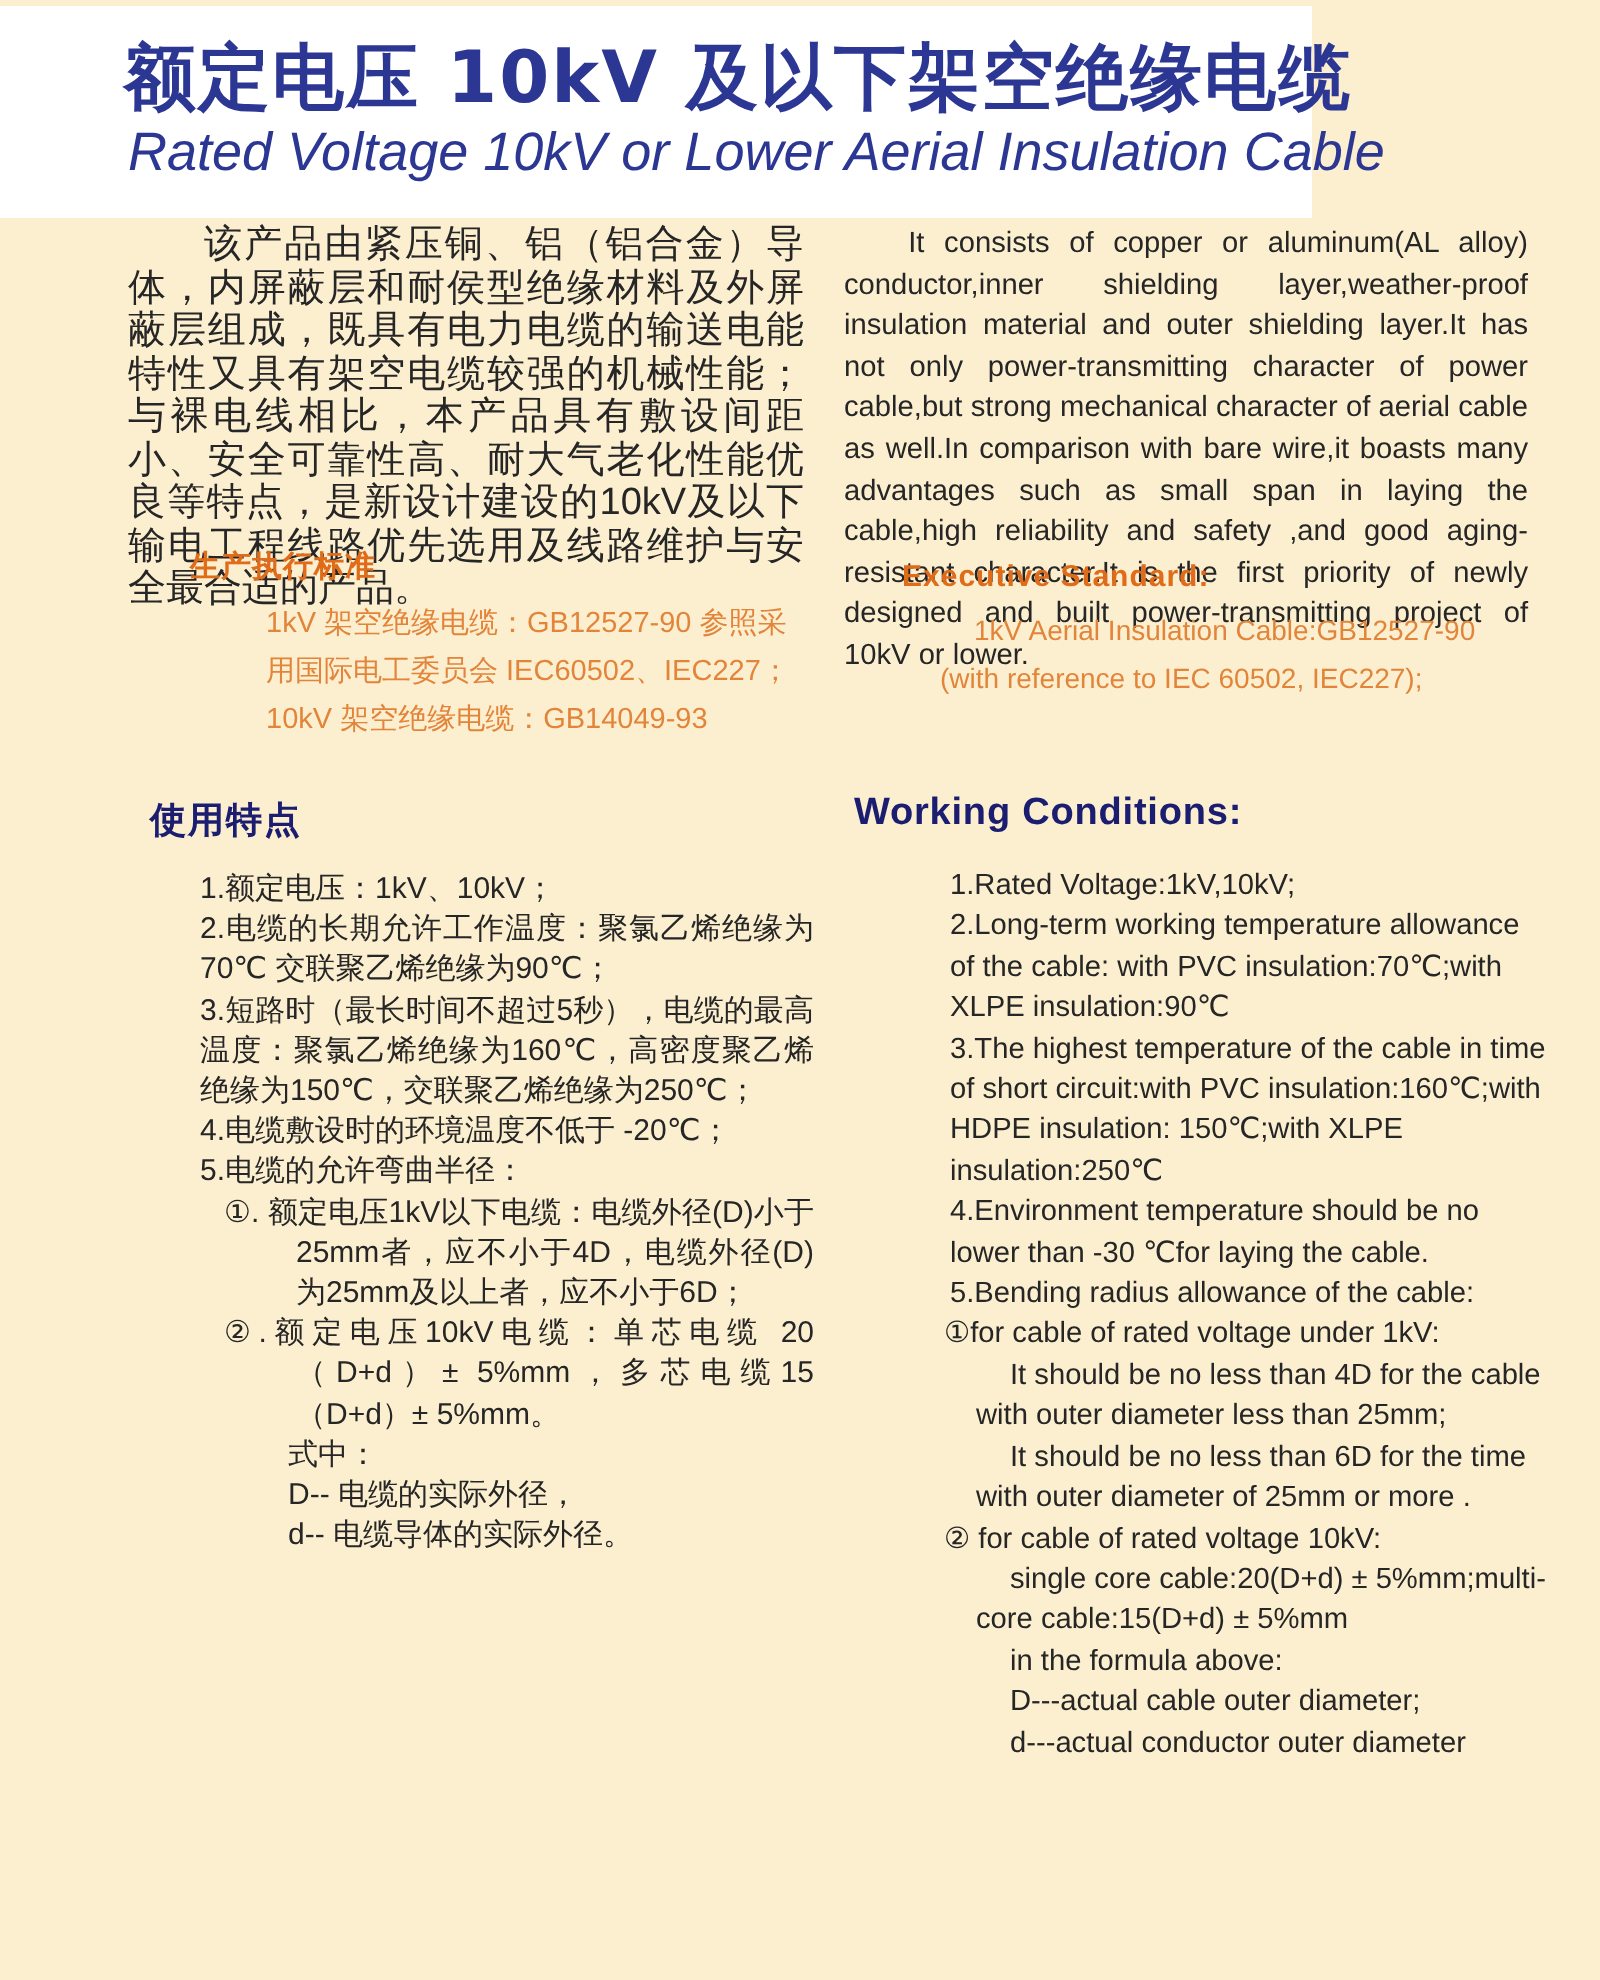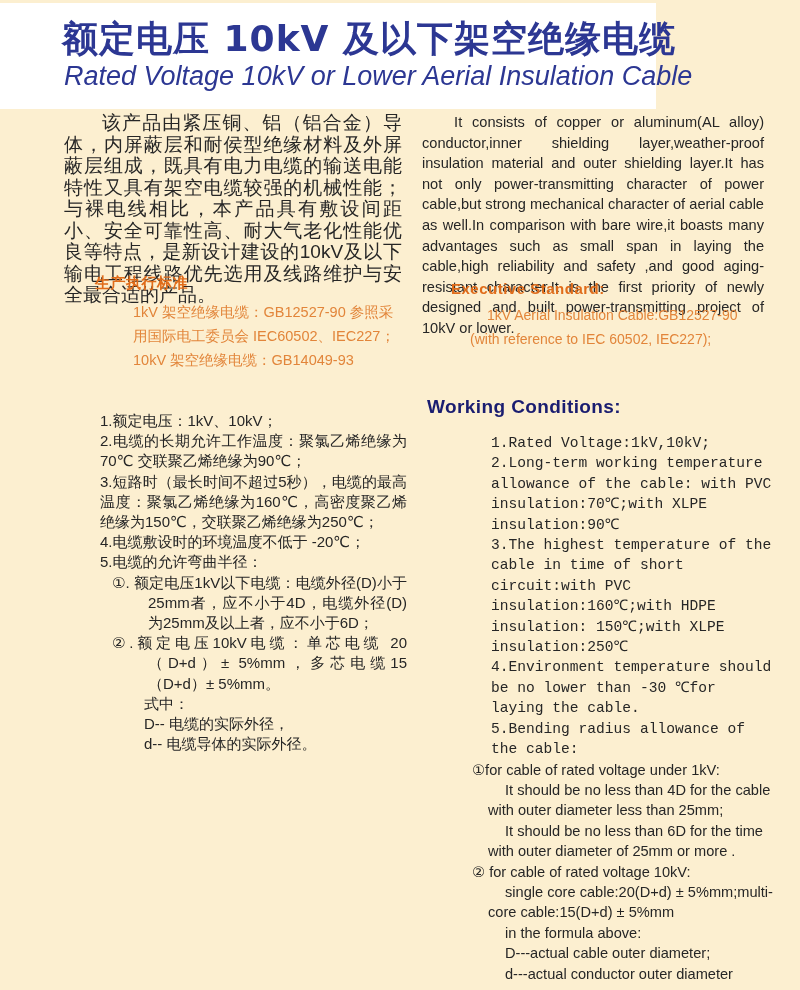--- a/index.html
+++ b/index.html
@@ -64,21 +64,21 @@
   .features-list p{text-align:justify;}
   .f-li{margin-left:25px;}
   .f-sub{margin-left:73px;text-indent:-36px;}
   .f-sub2{margin-left:69px;}
   
   .working{position:absolute;left:427px;top:396px;width:348px;}
   .working-heading{
     font-size:19px;font-weight:bold;color:var(--heading-navy);letter-spacing:.4px;
   }
   .working-list{margin-top:15px;font-size:14.6px;line-height:20.4px;}
-  .w-li{margin-left:64px;font-family:Liberation Mono, monospace;}
+  .w-li{margin-left:48px;}
   .w-circ{margin-left:45px;}
   .w-sub{margin-left:61px;text-indent:17px;}
   .w-sub2{margin-left:78px;}
 </style>
 </head>
 <body>
 
 <div class="page">
 
   <div class="header">
@@ -98,20 +98,21 @@
   </div>
 
   <div class="std-en">
     <div class="std-heading">Executive Standard:</div>
     <div class="std-lines">
       <p class="std-line">1kV Aerial  Insulation Cable:GB12527-90 (with reference to IEC 60502, IEC227);</p>
     </div>
   </div>
 
   <div class="features">
+    <div class="features-heading">使用特点</div>
     <div class="features-list">
       <p class="f-li">1.额定电压：1kV、10kV；</p>
       <p class="f-li">2.电缆的长期允许工作温度：聚氯乙烯绝缘为70℃ 交联聚乙烯绝缘为90℃；</p>
       <p class="f-li">3.短路时（最长时间不超过5秒），电缆的最高温度：聚氯乙烯绝缘为160℃，高密度聚乙烯绝缘为150℃，交联聚乙烯绝缘为250℃；</p>
       <p class="f-li">4.电缆敷设时的环境温度不低于 -20℃；</p>
       <p class="f-li">5.电缆的允许弯曲半径：</p>
       <p class="f-sub">①. 额定电压1kV以下电缆：电缆外径(D)小于25mm者，应不小于4D，电缆外径(D)为25mm及以上者，应不小于6D；</p>
       <p class="f-sub">②.额定电压10kV电缆：单芯电缆 20（D+d）± 5%mm，多芯电缆15（D+d）± 5%mm。</p>
       <p class="f-sub2">式中：</p>
       <p class="f-sub2">D-- 电缆的实际外径，</p>

